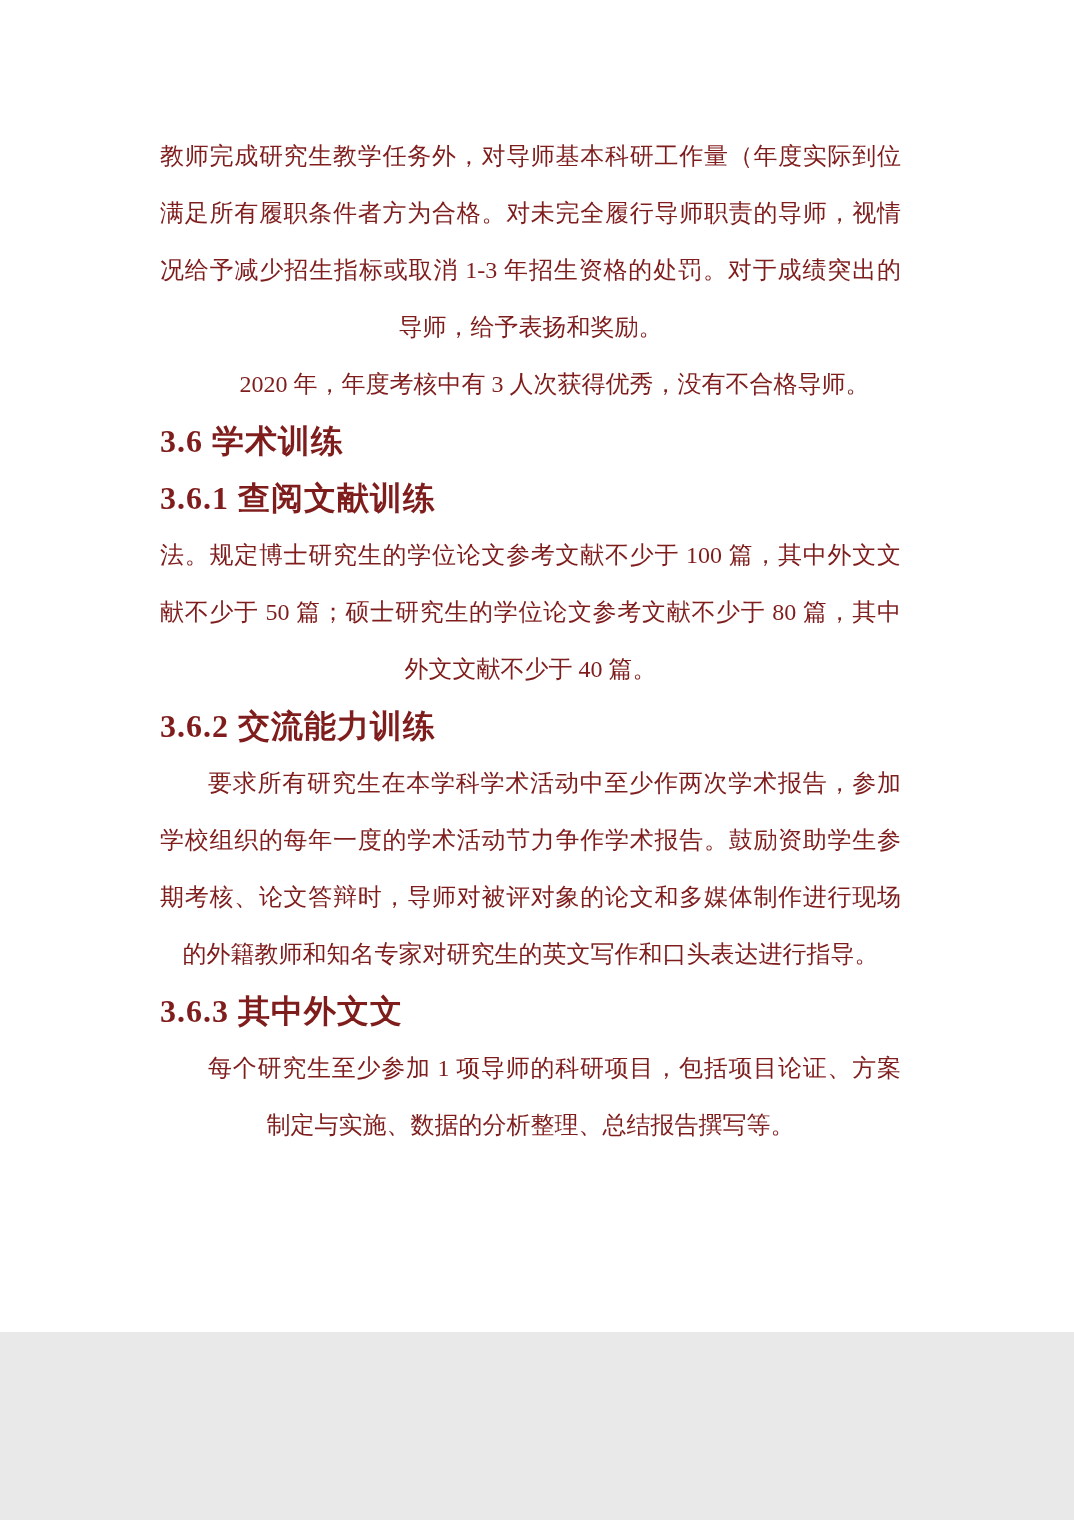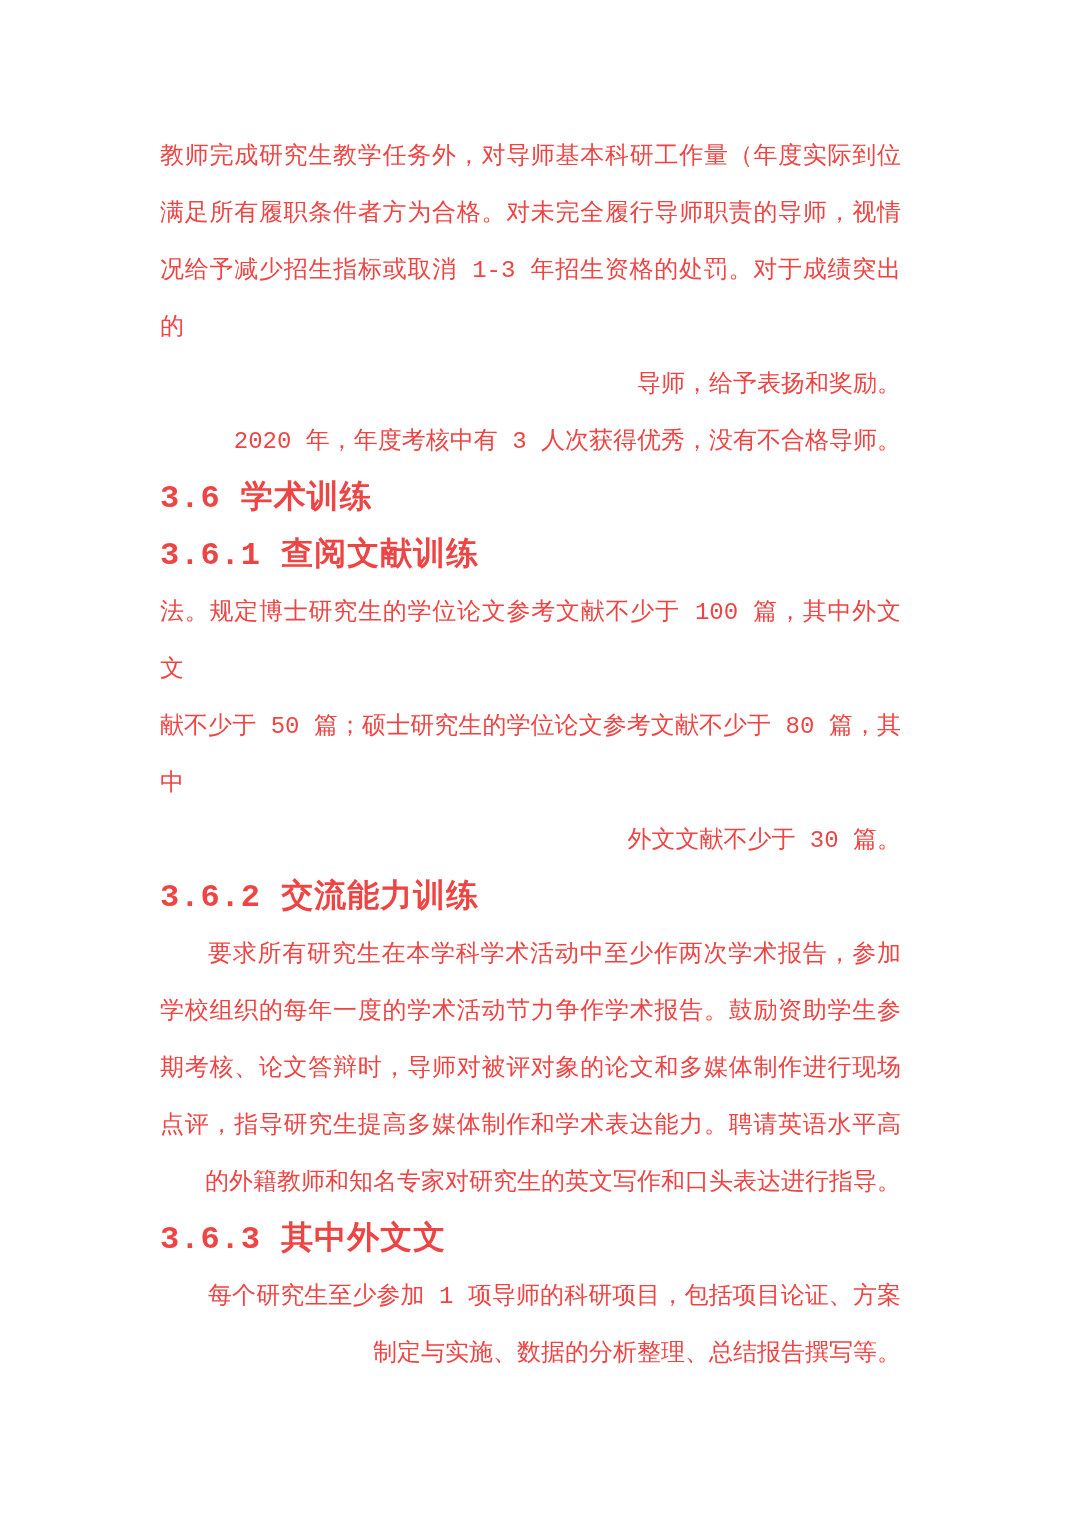--- a/index.html
+++ b/index.html
@@ -1,37 +1,37 @@
 <!DOCTYPE html>
 <html><head>
 <meta charset="utf-8">
 <style>
   * { margin: 0; padding: 0; box-sizing: border-box; }
   html, body { background: #e9e9e9; }
   .page {
     position: relative;
     width: 1074px;
-    height: 1520px;
+    height: 1332px;
     margin: 0 auto;
     background: #ffffff;
-    color: #ef4444;
-    font-family: Liberation Mono, monospace;
+    color: #7f1d1d;
+    font-family: Liberation Serif, serif;
     overflow: hidden;
   }
   .content {
     position: absolute;
     left: 160px;
     top: 128px;
     width: 741px;
   }
   .block { margin: 0; }
   .line {
     font-size: 24px;
     line-height: 57px;
-    text-align: right;
+    text-align: center;
     white-space: normal;
   }
   .line.justify {
     text-align: justify;
     text-align-last: justify;
     text-justify: inter-character;
   }
   .line.indent { text-indent: 2em; }
   .heading {
     font-size: 32px;
@@ -52,28 +52,27 @@
         <div class="line">导师，给予表扬和奖励。</div>
       </div>
       <div class="block">
         <div class="line indent">2020 年，年度考核中有 3 人次获得优秀，没有不合格导师。</div>
       </div>
       <div class="block heading">3.6 学术训练</div>
       <div class="block heading">3.6.1 查阅文献训练</div>
       <div class="block">
         <div class="line justify">法。规定博士研究生的学位论文参考文献不少于 100 篇，其中外文文</div>
         <div class="line justify">献不少于 50 篇；硕士研究生的学位论文参考文献不少于 80 篇，其中</div>
-        <div class="line">外文文献不少于 30 篇。</div>
+        <div class="line">外文文献不少于 40 篇。</div>
       </div>
       <div class="block heading">3.6.2 交流能力训练</div>
       <div class="block">
         <div class="line justify indent">要求所有研究生在本学科学术活动中至少作两次学术报告，参加</div>
         <div class="line justify">学校组织的每年一度的学术活动节力争作学术报告。鼓励资助学生参</div>
         <div class="line justify">期考核、论文答辩时，导师对被评对象的论文和多媒体制作进行现场</div>
-        <div class="line justify">点评，指导研究生提高多媒体制作和学术表达能力。聘请英语水平高</div>
         <div class="line">的外籍教师和知名专家对研究生的英文写作和口头表达进行指导。</div>
       </div>
       <div class="block heading">3.6.3 其中外文文</div>
       <div class="block">
         <div class="line justify indent">每个研究生至少参加 1 项导师的科研项目，包括项目论证、方案</div>
         <div class="line">制定与实施、数据的分析整理、总结报告撰写等。</div>
       </div>
     </div>
 </div>
 

